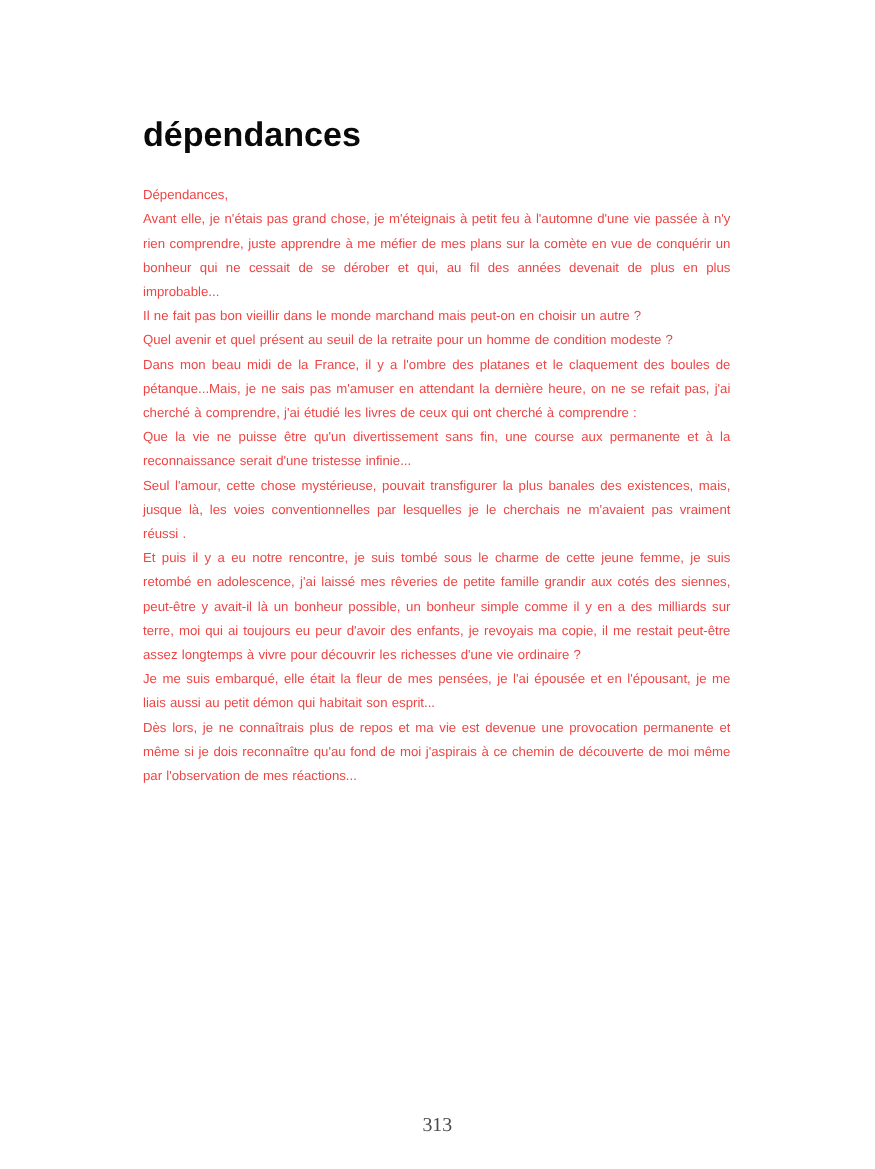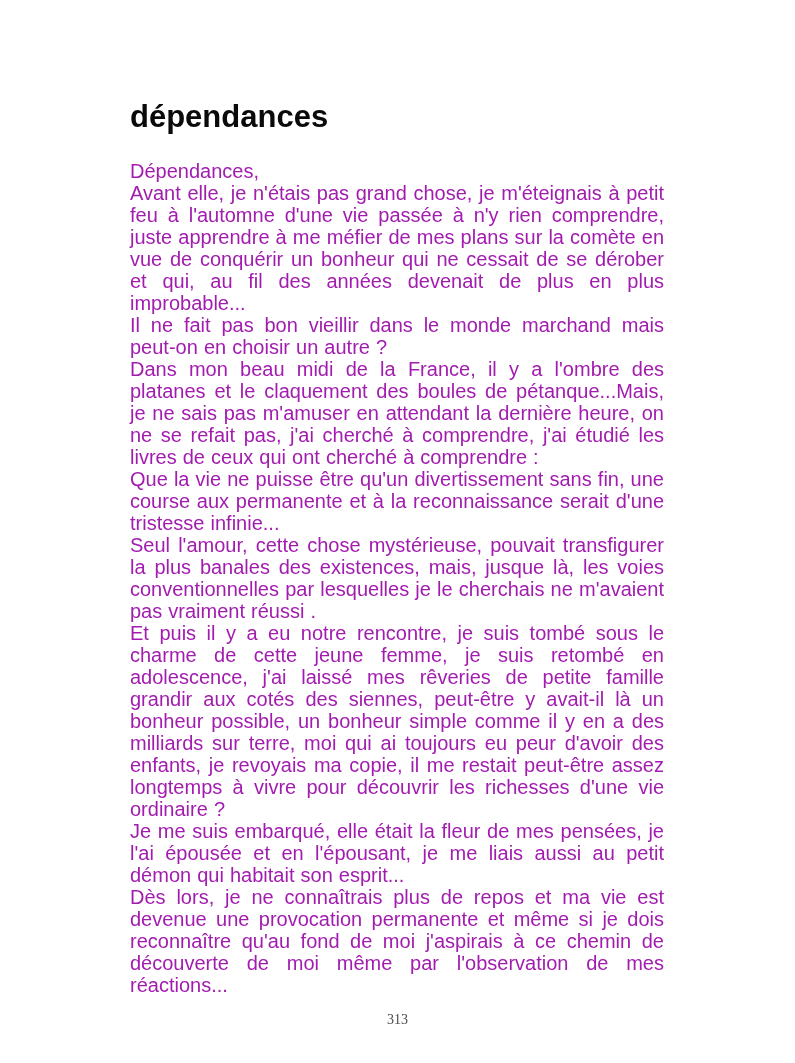--- a/index.html
+++ b/index.html
@@ -26,51 +26,52 @@
     width: 534px;
     color: #151515;
   }
   h1.title {
     font-family: "Liberation Sans", sans-serif;
     font-size: 31px;
     line-height: 38px;
     font-weight: bold;
     letter-spacing: 0px;
     color: #0a0a0a;
-    margin: 2px 0 24px 0;
+    margin: 8px 0 24px 0;
   }
   .body-text p {
     margin: 0;
-    font-size: 20px;
+    font-size: 12px;
     line-height: 22px;
     text-align: justify;
-    color: #a21caf;
+    color: #ef4444;
     word-spacing: 0.5px;
   }
   .footer {
     position: absolute;
     left: 0;
     top: 1012px;
     width: 795px;
     text-align: center;
     font-family: "Liberation Serif", serif;
-    font-size: 14px;
+    font-size: 18px;
     color: #4a4a4a;
   }
 </style>
 </head>
 <body>
 
 <div class="page">
   <div class="content">
     <h1 class="title">dépendances</h1>
     <div class="body-text">
       <p>Dépendances,</p>
       <p>Avant elle, je n'étais pas grand chose, je m'éteignais à petit feu à l'automne d'une vie passée à n'y rien comprendre, juste apprendre à me méfier de mes plans sur la comète en vue de conquérir un bonheur qui ne cessait de se dérober et qui, au fil des années devenait de plus en plus improbable...</p>
       <p>Il ne fait pas bon vieillir dans le monde marchand mais peut-on en choisir un autre ?</p>
+      <p>Quel avenir et quel présent au seuil de la retraite pour un homme de condition modeste ?</p>
       <p>Dans mon beau midi de la France, il y a l'ombre des platanes et le claquement des boules de pétanque...Mais, je ne sais pas m'amuser en attendant la dernière heure, on ne se refait pas, j'ai cherché à comprendre, j'ai étudié les livres de ceux qui ont cherché à comprendre :</p>
       <p>Que la vie ne puisse être qu'un divertissement sans fin, une course aux permanente et à la reconnaissance serait d'une tristesse infinie...</p>
       <p>Seul l'amour, cette chose mystérieuse, pouvait transfigurer la plus banales des existences, mais, jusque là, les voies conventionnelles par lesquelles je le cherchais ne m'avaient pas vraiment réussi .</p>
       <p>Et puis il y a eu notre rencontre, je suis tombé sous le charme de cette jeune femme, je suis retombé en adolescence, j'ai laissé mes rêveries de petite famille grandir aux cotés des siennes, peut-être y avait-il là un bonheur possible, un bonheur simple comme il y en a des milliards sur terre, moi qui ai toujours eu peur d'avoir des enfants, je revoyais ma copie, il me restait peut-être assez longtemps à vivre pour découvrir les richesses d'une vie ordinaire ?</p>
       <p>Je me suis embarqué, elle était la fleur de mes pensées, je l'ai épousée et en l'épousant, je me liais aussi au petit démon qui habitait son esprit...</p>
       <p>Dès lors, je ne connaîtrais plus de repos et ma vie est devenue une provocation permanente et même si je dois reconnaître qu'au fond de moi j'aspirais à ce chemin de découverte de moi même par l'observation de mes réactions...</p>
     </div>
   </div>
   <div class="footer">313</div>
 </div>

